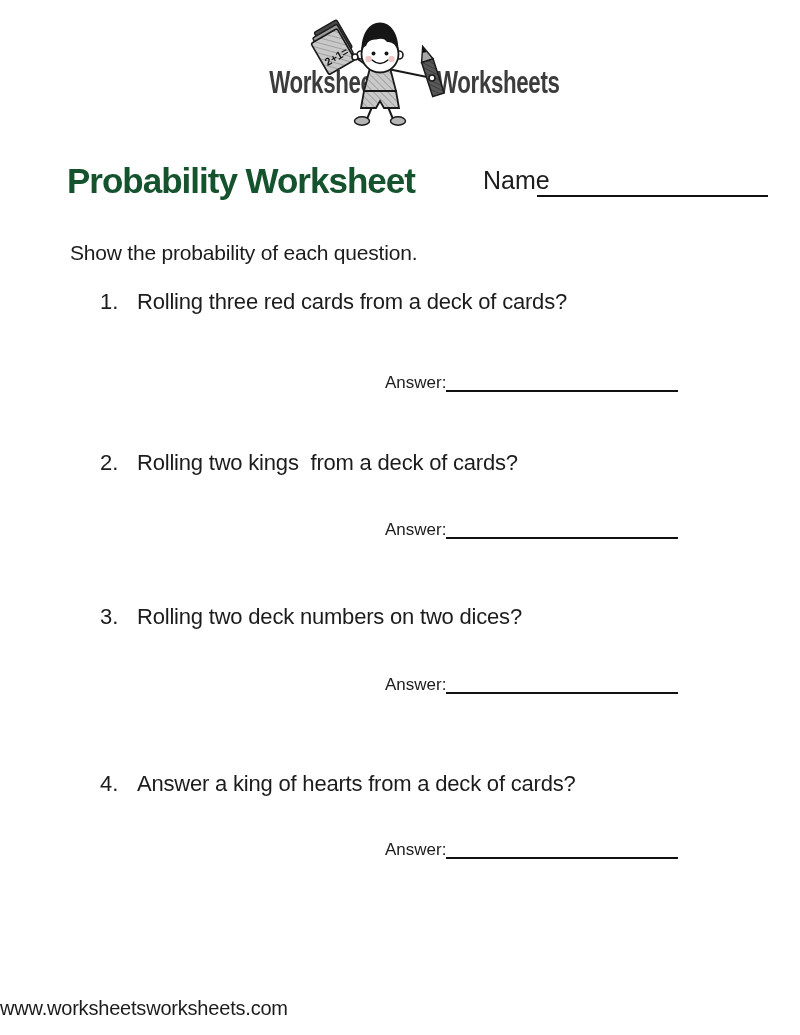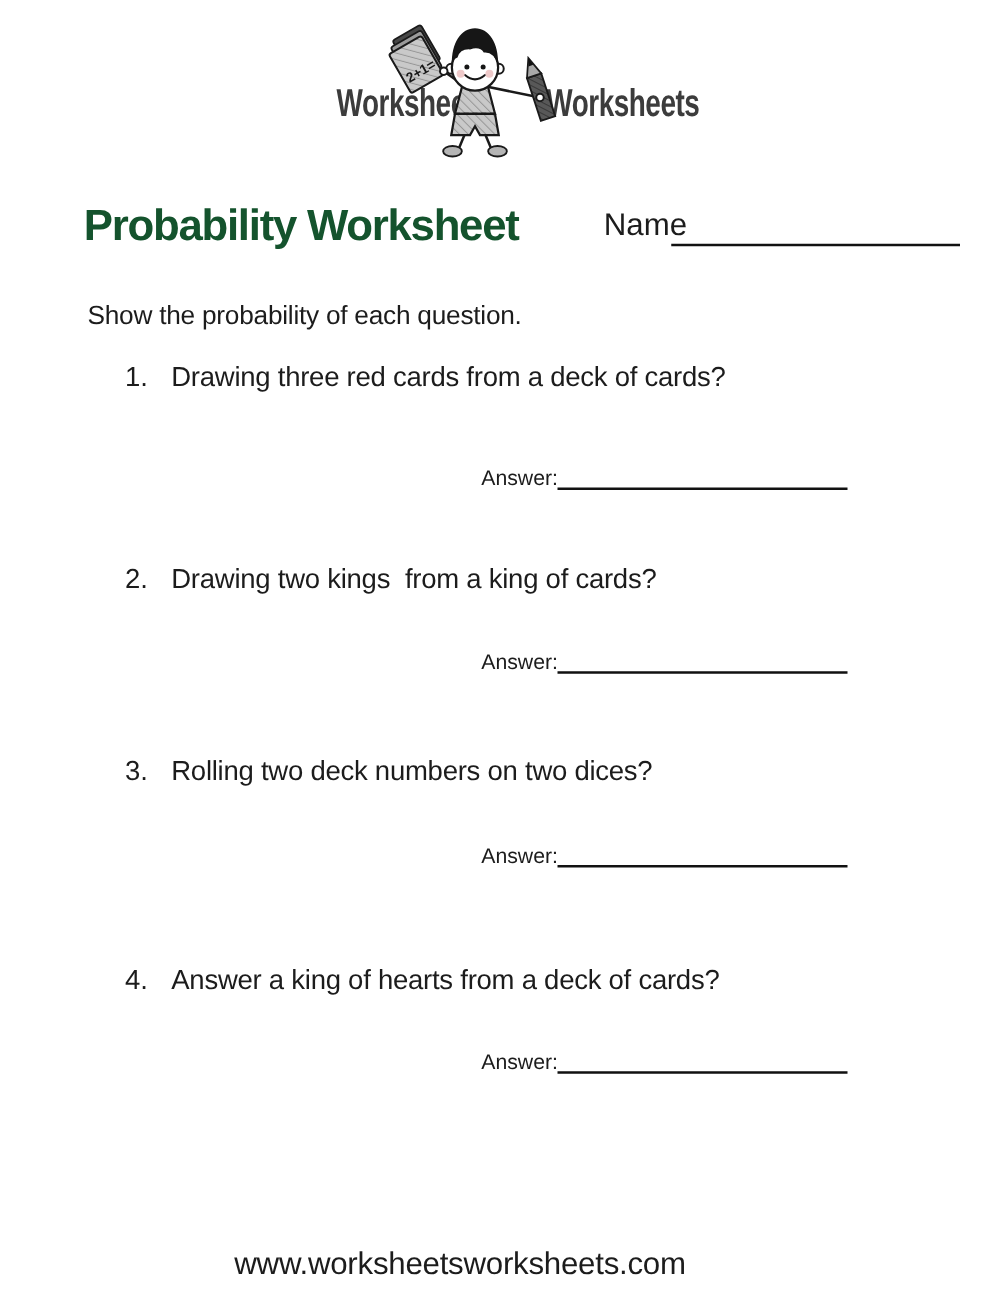--- a/index.html
+++ b/index.html
@@ -29,21 +29,21 @@
   .q-text   { flex:1; white-space:pre-wrap; letter-spacing:-0.2px; }
   .q1 { top:288px; } .q2 { top:449px; } .q3 { top:603px; } .q4 { top:770px; }
   
   .answer { position:absolute; left:385px; font-size:17px; line-height:1.2; white-space:nowrap; }
   .a1 { top:373px; } .a2 { top:520px; } .a3 { top:675px; } .a4 { top:840px; }
   .answer-line {
     display:inline-block; width:232px; height:16px; border-bottom:2px solid #111;
     vertical-align:-4px;
   }
   
-  .footer { position:absolute; left:0; top:997px; width:736px; text-align:center; font-size:25px; letter-spacing:-0.2px; }
+  .footer { position:absolute; left:0; top:997px; width:736px; text-align:left; font-size:20px; letter-spacing:-0.2px; }
 </style>
 </head>
 <body>
 
 <div class="page">
 
   <div class="logo-text logo-left">Worksheets</div>
   <div class="logo-text logo-right">Worksheets</div>
 
   <svg class="mascot" viewBox="0 0 140 122" width="140" height="122">
@@ -98,29 +98,29 @@
     <circle cx="122" cy="70" r="3" fill="#ffffff" stroke="#1a1a1a" stroke-width="1.6"></circle>
   </svg>
 
   <div class="title">Probability Worksheet</div>
   <div class="name-row">Name</div>
   <div class="name-underline"></div>
   <div class="instructions">Show the probability of each question.</div>
 
   <div class="question q1">
     <span class="q-number">1.</span>
-    <span class="q-text">Drawing three red cards from a deck of cards?</span>
+    <span class="q-text">Rolling three red cards from a deck of cards?</span>
   </div>
   <div class="answer a1">
     <span>Answer:</span><span class="answer-line"></span>
   </div>
 
   <div class="question q2">
     <span class="q-number">2.</span>
-    <span class="q-text">Drawing two kings  from a king of cards?</span>
+    <span class="q-text">Rolling two kings  from a deck of cards?</span>
   </div>
   <div class="answer a2">
     <span>Answer:</span><span class="answer-line"></span>
   </div>
 
   <div class="question q3">
     <span class="q-number">3.</span>
     <span class="q-text">Rolling two deck numbers on two dices?</span>
   </div>
   <div class="answer a3">

